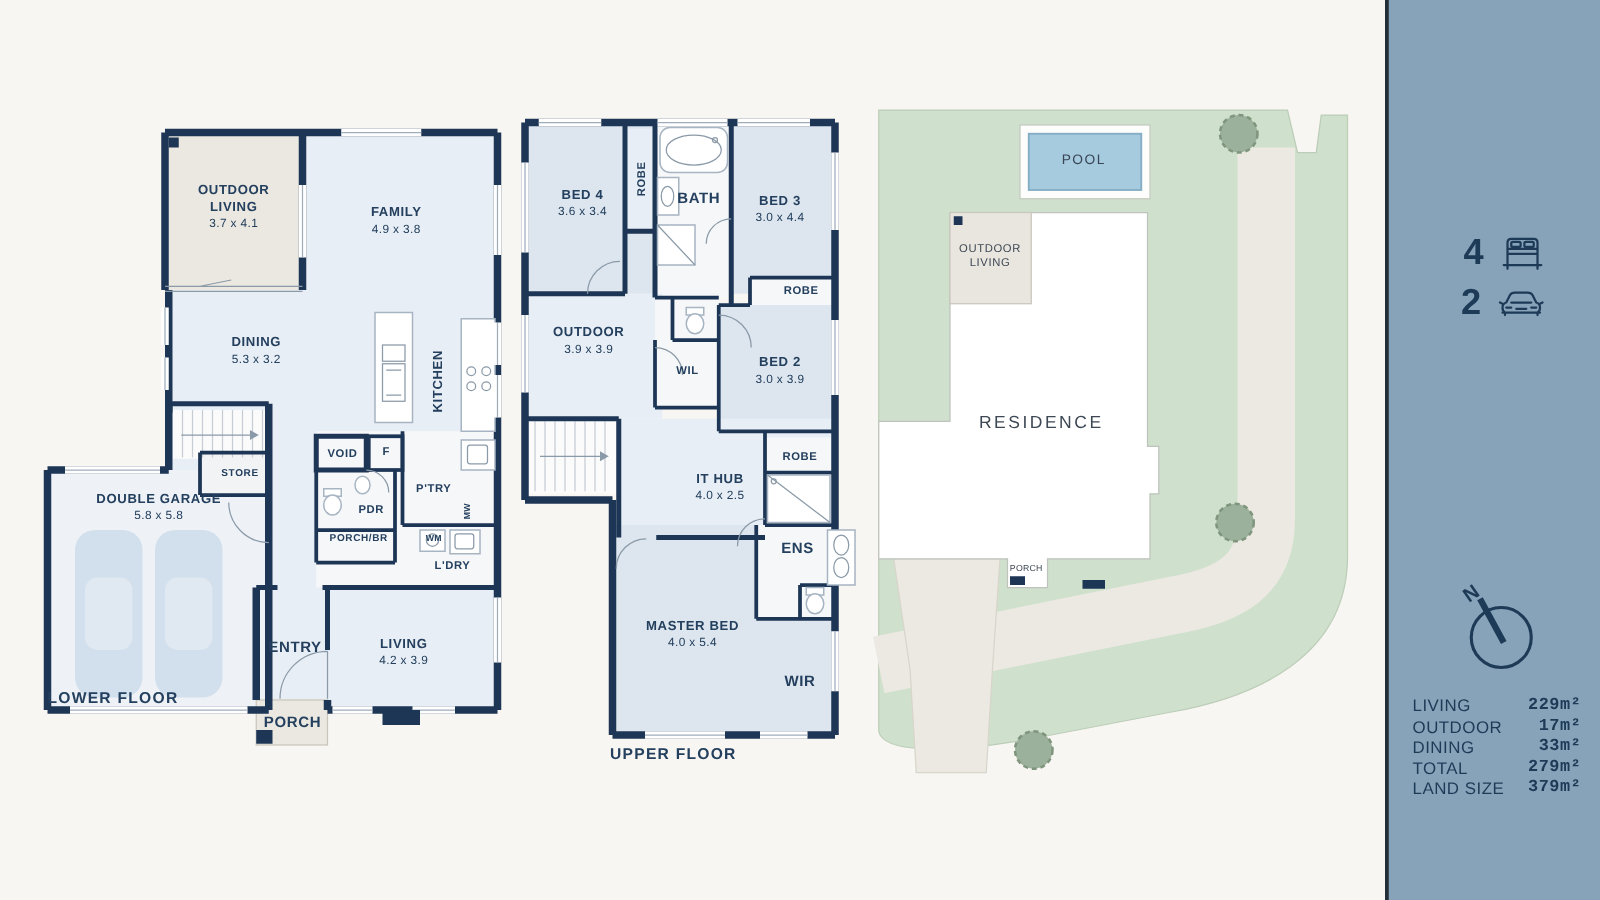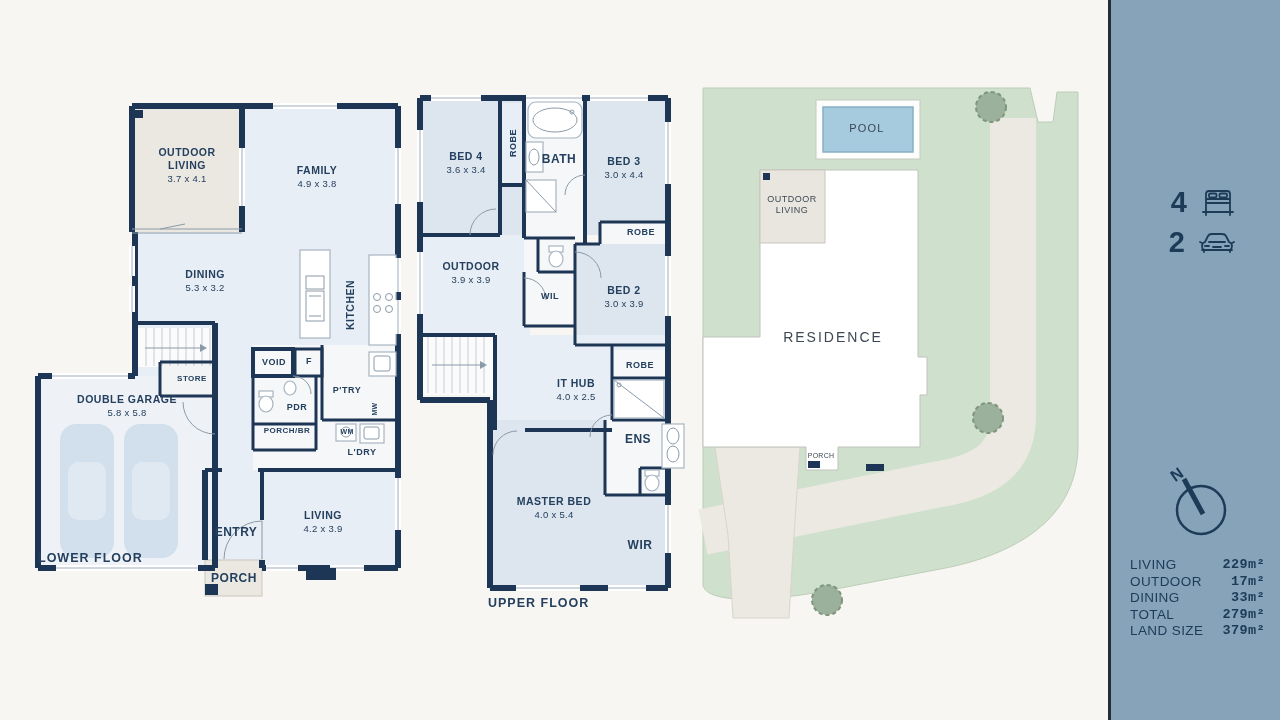--- a/index.html
+++ b/index.html
@@ -288,21 +288,21 @@
   <div class="lbl s8" style="left:192px;top:379px"><span>STORE</span></div>
   <div class="lbl s9" style="left:274px;top:363px"><span>VOID</span></div>
   <div class="lbl s9" style="left:309px;top:362px"><span>F</span></div>
   <div class="lbl s9" style="left:347px;top:391px"><span>P'TRY</span></div>
   <div class="lbl v s7" style="left:375px;top:409px"><span>MW</span></div>
   <div class="lbl s9" style="left:297px;top:408px"><span>PDR</span></div>
   <div class="lbl s8" style="left:287px;top:431px"><span>PORCH/BR</span></div>
   <div class="lbl s7" style="left:347px;top:432px"><span>WM</span></div>
   <div class="lbl s9" style="left:362px;top:453px"><span>L'DRY</span></div>
   <div class="lbl" style="left:127px;top:406px"><span>DOUBLE GARAGE</span><span class="dims">5.8 x 5.8</span></div>
-  <div class="lbl s10" style="left:236px;top:532px"><span>ENTRY</span></div>
+  <div class="lbl s10" style="left:236px;top:518px"><span>ENTRY</span></div>
   <div class="lbl" style="left:323px;top:522px"><span>LIVING</span><span class="dims">4.2 x 3.9</span></div>
   <div class="lbl s10" style="left:234px;top:578px"><span>PORCH</span></div>
   <div class="floor-lbl" style="left:38px;top:558px">LOWER FLOOR</div>
 
   <div class="lbl" style="left:466px;top:163px"><span>BED 4</span><span class="dims">3.6 x 3.4</span></div>
   <div class="lbl v s9" style="left:514px;top:143px"><span>ROBE</span></div>
   <div class="lbl s10" style="left:559px;top:159px"><span>BATH</span></div>
   <div class="lbl" style="left:624px;top:168px"><span>BED 3</span><span class="dims">3.0 x 4.4</span></div>
   <div class="lbl s9" style="left:641px;top:233px"><span>ROBE</span></div>
   <div class="lbl" style="left:471px;top:273px"><span>OUTDOOR</span><span class="dims">3.9 x 3.9</span></div>

